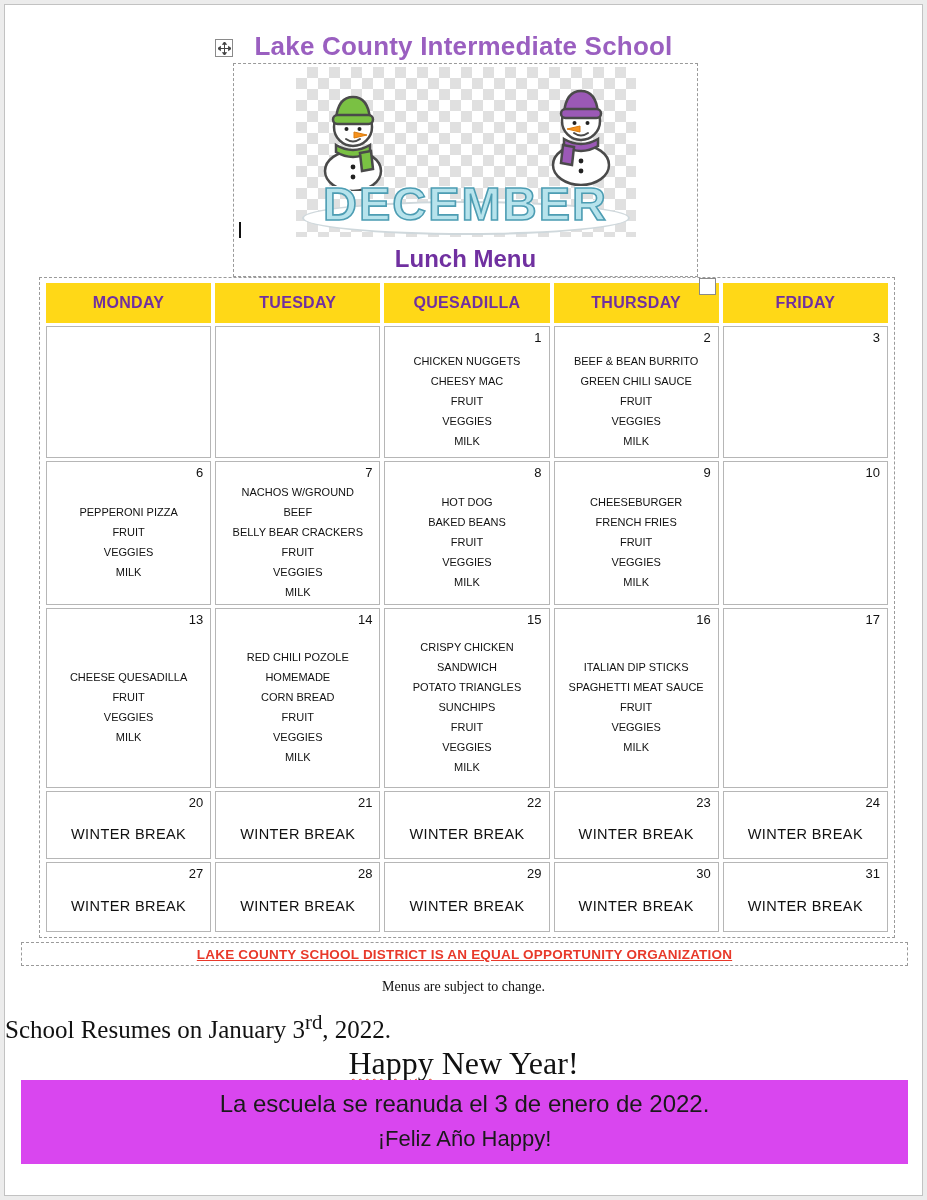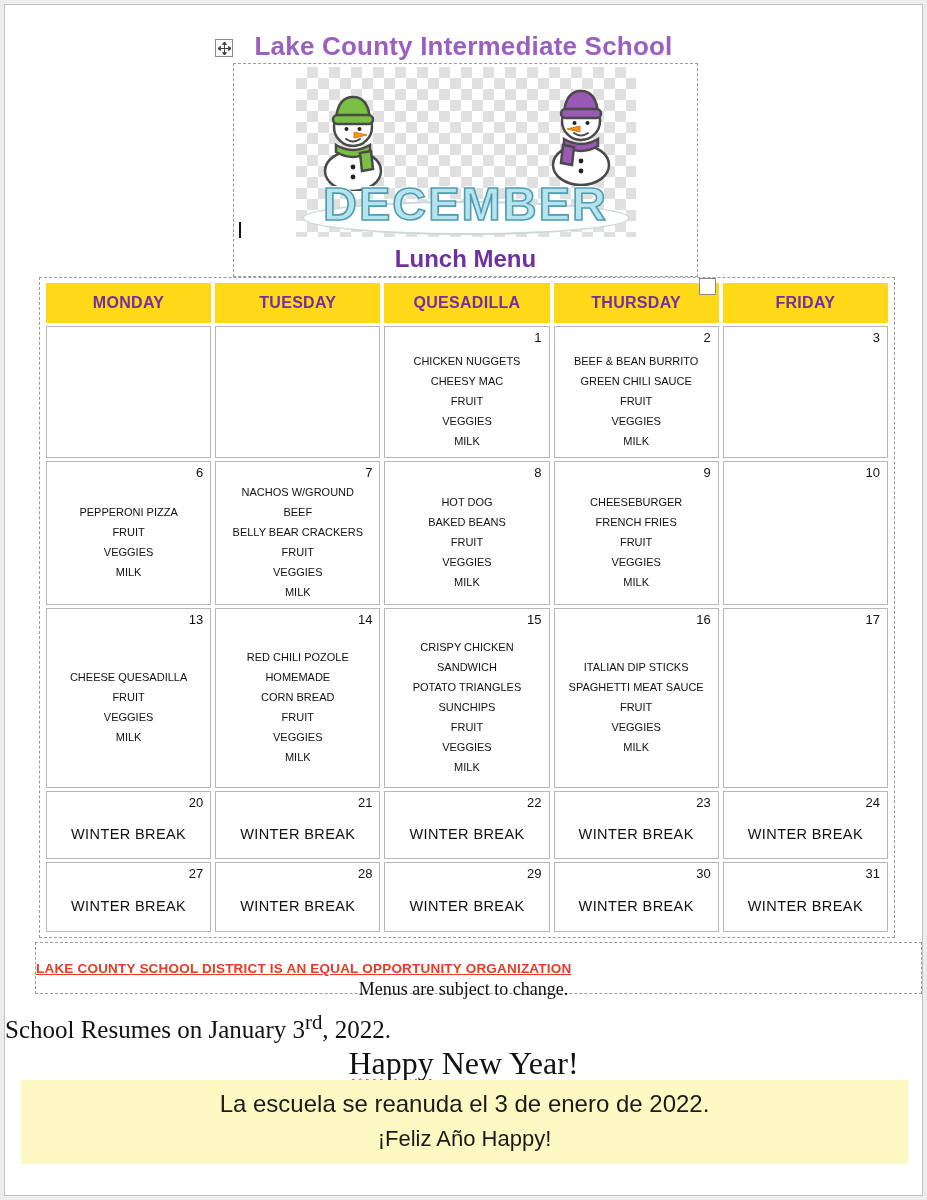--- a/index.html
+++ b/index.html
@@ -64,34 +64,34 @@
     font-size: 11px; line-height: 20px; color: #111;
   }
   .break-row .items { font-size: 14.5px; letter-spacing: .4px; }
   .resize-handle {
     position: absolute; left: 659px; top: 0px; width: 17px; height: 17px;
     background: #fff; border: 1px solid #8a8a8a; z-index: 5;
   }
 
   
   .red-box {
-    position: absolute; left: 30px; top: 937px; width: 887px;
-    border: 1px dashed #9a9a9a; padding: 16px 0; 
+    position: absolute; left: 16px; top: 937px; width: 887px;
+    border: 1px dashed #9a9a9a; padding: 2px 0; text-align: center;
   }
   .red-text { color: #e8392a; font-size: 13.5px; font-weight: bold; text-decoration: underline; letter-spacing: .2px; }
   .subject-line { position: absolute; top: 974px; width: 100%; text-align: center;
-    font-family: "Liberation Serif", serif; font-size: 18px; color: #111; }
+    font-family: "Liberation Serif", serif; font-size: 14px; color: #111; }
   .resume-line { position: absolute; top: 1005px; width: 100%; text-align: left;
     font-family: "Liberation Serif", serif; font-size: 25px; color: #111; }
   .hny-line { position: absolute; top: 1040px; width: 100%; text-align: center;
     font-family: "Liberation Serif", serif; font-size: 32px; color: #111; }
   .wavy { text-decoration: underline wavy #e03a2f; text-decoration-thickness: 1px; text-underline-offset: 4px; }
   .gray-band {
     position: absolute; left: 16px; top: 1075px; width: 887px; height: 84px;
-    background: #fef9c3; text-align: center;
+    background: #d946ef; text-align: center;
   }
   .spanish1 { margin-top: 10px; font-size: 24px; color: #1a1a1a; }
   .spanish2 { margin-top: 8px; font-size: 22px; color: #1a1a1a; }
 </style>
 </head>
 <body>
 
 <div class="page">
 
   <div class="title-row">

